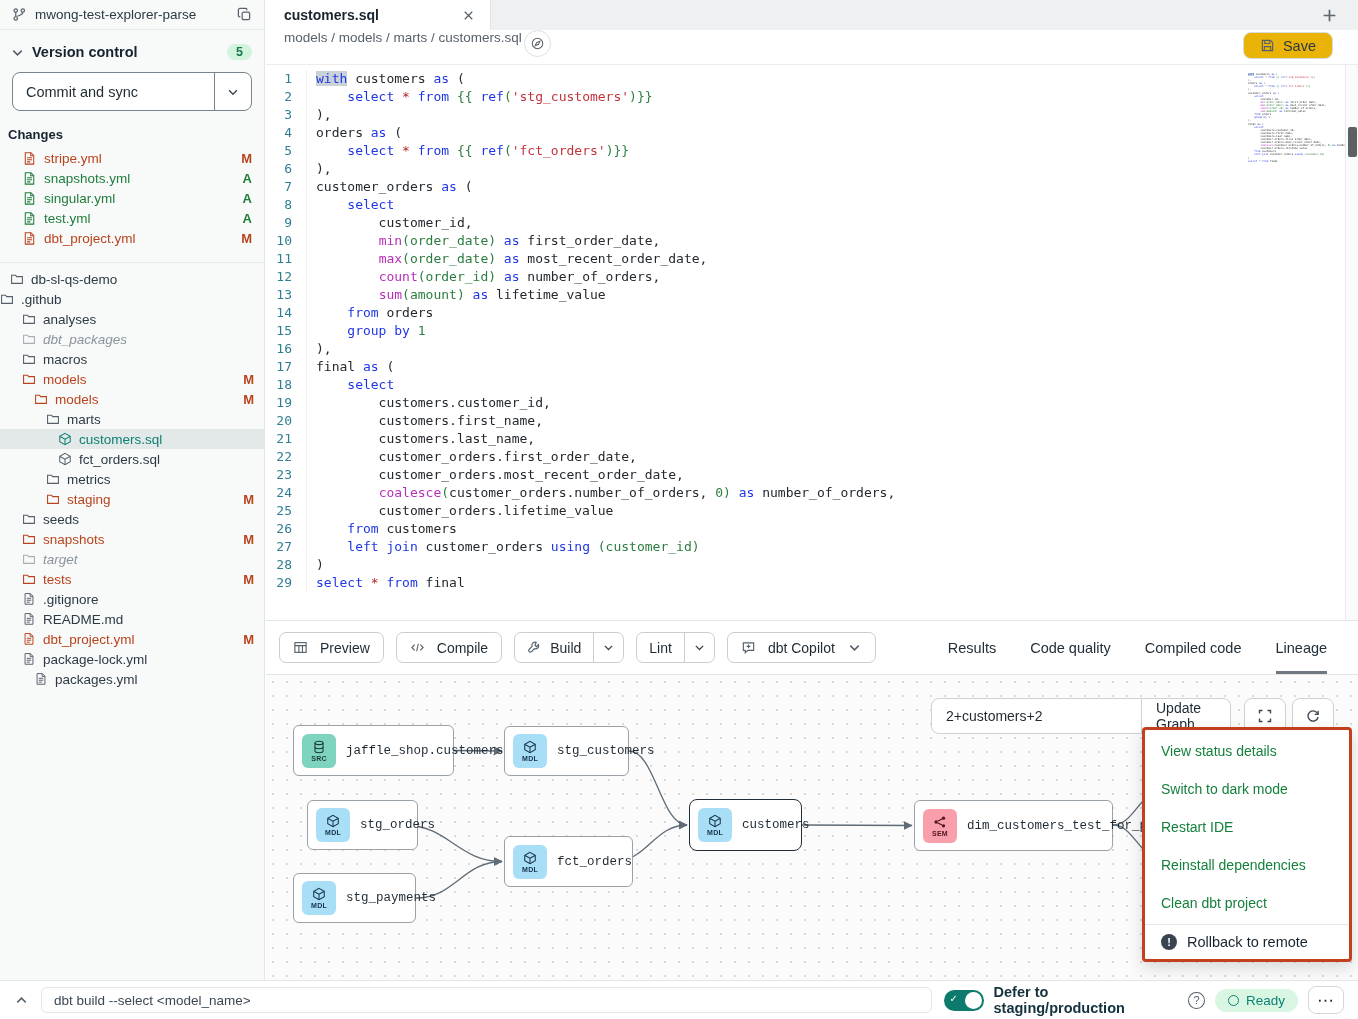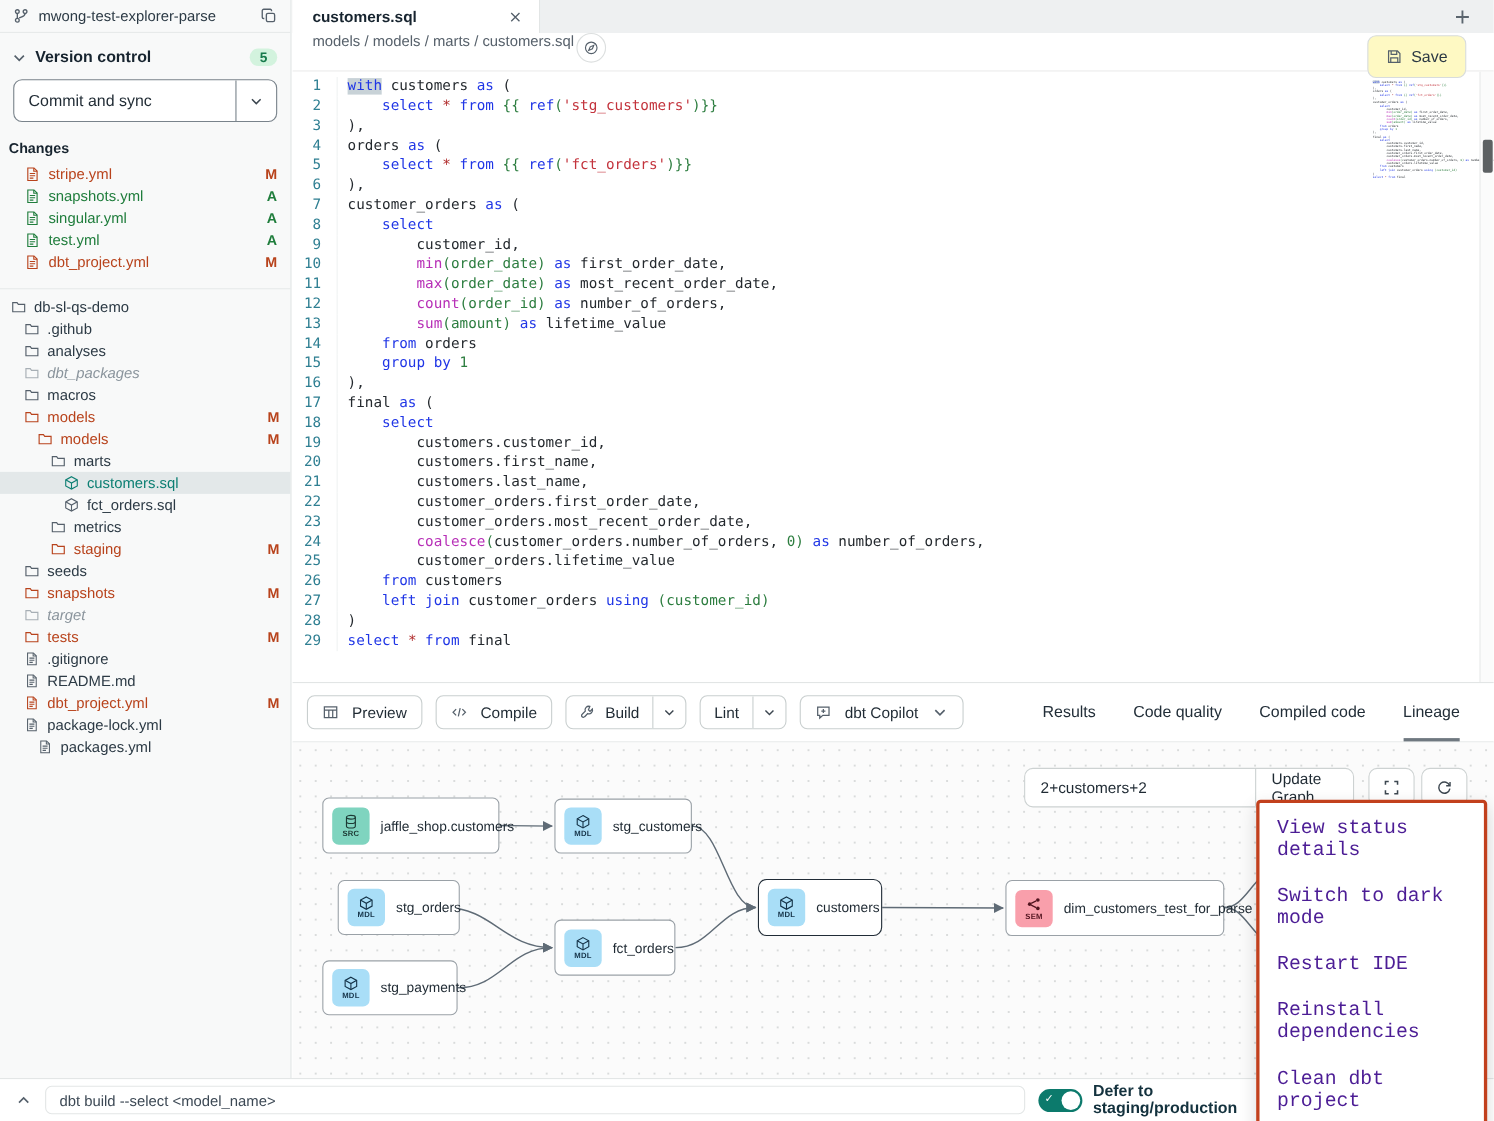--- a/index.html
+++ b/index.html
@@ -37,21 +37,21 @@
 
   
   .main { position:absolute; left:266px; top:0; width:1092px; height:980px; background:#fff; }
   .tabstrip { height:30px; background:#eef0f1; display:flex; align-items:stretch; position:relative; }
   .tab { width:225px; background:#fff; display:flex; align-items:center; padding:0 14px 0 18px; border-right:1px solid #e2e5e5; cursor:pointer; }
   .tab .t { font-weight:bold; font-size:14px; color:#17242f; flex:1; }
   .tab-plus { position:absolute; right:16px; top:2px; width:26px; height:26px; display:flex; align-items:center; justify-content:center; color:#5b656e; cursor:pointer; }
   .crumb-row { height:35px; display:flex; padding:0 18px; gap:2px; border-bottom:1px solid #ececec; position:relative; }
   .crumb { font-size:13.5px; color:#57616b; }
   .round-btn { width:27px; height:27px; border:1px solid #dcdfdf; border-radius:50%; background:#fff; display:flex; align-items:center; justify-content:center; color:#55606b; cursor:pointer; }
-  .save-btn { position:absolute; right:25px; top:2px; height:39px; display:flex; align-items:center; gap:8px; padding:0 16px; background:#fef9c3; border:1px solid #d8dcdc; border-radius:8px; font-size:14.5px; color:#2c3944; cursor:pointer; }
+  .save-btn { position:absolute; right:25px; top:2px; height:27px; display:flex; align-items:center; gap:8px; padding:0 16px; background:#eab308; border:1px solid #d8dcdc; border-radius:8px; font-size:14.5px; color:#2c3944; cursor:pointer; }
 
   
   .editor { position:relative; height:555px; overflow:hidden; }
   .code { font-family:"DejaVu Sans Mono", monospace; font-size:13px; line-height:18px; padding-top:5px; }
   .code-line { display:flex; white-space:pre; }
   .code-line .ln { width:40px; text-align:right; padding-right:14px; color:#2f7f92; flex:none; user-select:none; }
   .code-line .body { border-left:1px solid #f0f2f2; padding-left:9px; }
   .kw { color:#2036e6; } .fn { color:#b72fb7; } .str { color:#c3333c; }
   .grn { color:#2c7d3f; } .op { color:#b02a2a; } .pl { color:#24292e; }
   .sel { background:#c8d2d7; }
@@ -70,33 +70,33 @@
   .rtab.active { border-bottom-color:#6f7880; font-weight:normal; }
 
   
   .lineage { position:relative; height:305px; background:#fbfbfb; background-image:radial-gradient(#d9dbdb 1px, transparent 1.3px); background-size:14px 14px; overflow:hidden; }
   .lin-svg { position:absolute; left:0; top:0; }
   .node { position:absolute; background:#fff; border:1px solid #9aa1a7; border-radius:6px; display:flex; align-items:center; gap:10px; padding:0 10px 0 8px; cursor:pointer; }
   .node.selected { border:1.8px solid #212c37; border-radius:8px; }
   .node .tile { width:34px; height:34px; border-radius:6px; display:flex; flex-direction:column; align-items:center; justify-content:center; flex:none; }
   .node .tile svg { width:14px; height:14px; }
   .node .tile .k { font-size:7px; font-weight:bold; margin-top:1px; letter-spacing:.2px; }
-  .node .lbl { font-size:12.5px; color:#1f2a33; white-space:nowrap; }
+  .node .lbl { font-size:12.5px; color:#1f2a33; white-space:nowrap;font-family:Liberation Mono, monospace; }
   .tile.SRC { background:#7fd4bf; color:#1d3a34; }
   .tile.MDL { background:#a9def7; color:#143247; }
   .tile.SEM { background:#f99fab; color:#51141f; }
   .lin-search { position:absolute; left:665px; top:23px; width:300px; height:36px; background:#fff; border:1px solid #cdd2d2; border-radius:8px; display:flex; overflow:hidden; }
   .lin-search input { border:none; outline:none; flex:1; padding:0 14px; font-size:14px; color:#1f2a33; font-family:"Liberation Sans",sans-serif; background:transparent; }
   .lin-update { border-left:1px solid #cdd2d2; padding:0 14px; display:flex; align-items:center; font-size:14px; color:#1f2a33; cursor:pointer; }
   .lin-iconbtn { position:absolute; top:23px; width:42px; height:36px; background:#fff; border:1px solid #cdd2d2; border-radius:8px; display:flex; align-items:center; justify-content:center; color:#3d4750; cursor:pointer; }
   .lin-iconbtn svg { width:16px; height:16px; }
 
   
   .ctx-menu { position:absolute; left:1142px; top:727px; width:210px; background:#fff; border:3px solid #c2401d; border-radius:4px; box-shadow:0 6px 16px rgba(0,0,0,.14); z-index:20; padding-top:2px; }
-  .ctx-item { padding:11px 16px; font-size:18px; color:#4c1d95; cursor:pointer;font-family:Liberation Mono, monospace; }
+  .ctx-item { padding:11px 16px; font-size:14px; color:#15803d; cursor:pointer; }
   .ctx-footer { border-top:1px solid #e6e9e9; margin-top:2px; padding:9px 16px; font-size:14.5px; color:#17242f; display:flex; align-items:center; gap:10px; cursor:pointer; }
   .alert-dot { width:16px; height:16px; border-radius:50%; background:#3a4450; color:#fff; font-size:11px; font-weight:bold; display:flex; align-items:center; justify-content:center; }
 
   
   .statusbar { position:absolute; left:0; top:980px; width:1358px; height:39px; background:#fff; border-top:1px solid #e3e6e6; display:flex; align-items:center; padding:0 14px; gap:12px; }
   .cmd-input { width:905px; height:26px; border:1px solid #e3e6e6; border-radius:6px; padding:0 12px; font-size:13.5px; color:#3c4854; font-family:"Liberation Sans",sans-serif; outline:none; }
   .cmd-input::placeholder { color:#3c4854; opacity:1; }
   .sb-right { margin-left:auto; display:flex; align-items:center; gap:10px; }
   .toggle { width:40px; height:21px; border-radius:11px; background:#0c7a6c; position:relative; cursor:pointer; flex:none; }
   .toggle .chk { position:absolute; left:6px; top:3px; color:#fff; font-size:10px; }
@@ -212,21 +212,21 @@
     <div class="fx-section">
       <div class="tree" id="file-tree">
           <div class="tree-row" style="padding-left: 10px;">
             <span class="icon">
               <svg viewBox="0 0 16 16" fill="none" stroke="currentColor" stroke-width="1.2">
                 <path d="M1.8 13V3.6h4.5l1.3 1.7h6.6V13z"></path>
               </svg>
             </span>
             <span class="nm">db-sl-qs-demo</span>
           </div>
-          <div class="tree-row" style="padding-left: 22px;">
+          <div class="tree-row" style="">
             <span class="icon">
               <svg viewBox="0 0 16 16" fill="none" stroke="currentColor" stroke-width="1.2">
                 <path d="M1.8 13V3.6h4.5l1.3 1.7h6.6V13z"></path>
               </svg>
             </span>
             <span class="nm">.github</span>
           </div>
           <div class="tree-row" style="padding-left: 22px;">
             <span class="icon">
               <svg viewBox="0 0 16 16" fill="none" stroke="currentColor" stroke-width="1.2">
@@ -583,21 +583,21 @@
           <div class="node" style="left: 41px; top: 125px; width: 111px; height: 50px;">
             <span class="tile MDL">
               <svg viewBox="0 0 16 16" fill="none" stroke="currentColor" stroke-width="1.15">
                 <path d="M8 1.6 14 4.9v6.2L8 14.4 2 11.1V4.9z"></path>
                 <path d="M2.3 5.1 8 8.2l5.7-3.1M8 8.2v6"></path>
               </svg>
               <span class="k">MDL</span>
             </span>
             <span class="lbl">stg_orders</span>
           </div>
-          <div class="node" style="left: 238px; top: 161px; width: 110px; height: 51px;">
+          <div class="node" style="left: 238px; top: 161px; width: 129px; height: 51px;">
             <span class="tile MDL">
               <svg viewBox="0 0 16 16" fill="none" stroke="currentColor" stroke-width="1.15">
                 <path d="M8 1.6 14 4.9v6.2L8 14.4 2 11.1V4.9z"></path>
                 <path d="M2.3 5.1 8 8.2l5.7-3.1M8 8.2v6"></path>
               </svg>
               <span class="k">MDL</span>
             </span>
             <span class="lbl">fct_orders</span>
           </div>
           <div class="node" style="left: 27px; top: 198px; width: 123px; height: 50px;">

